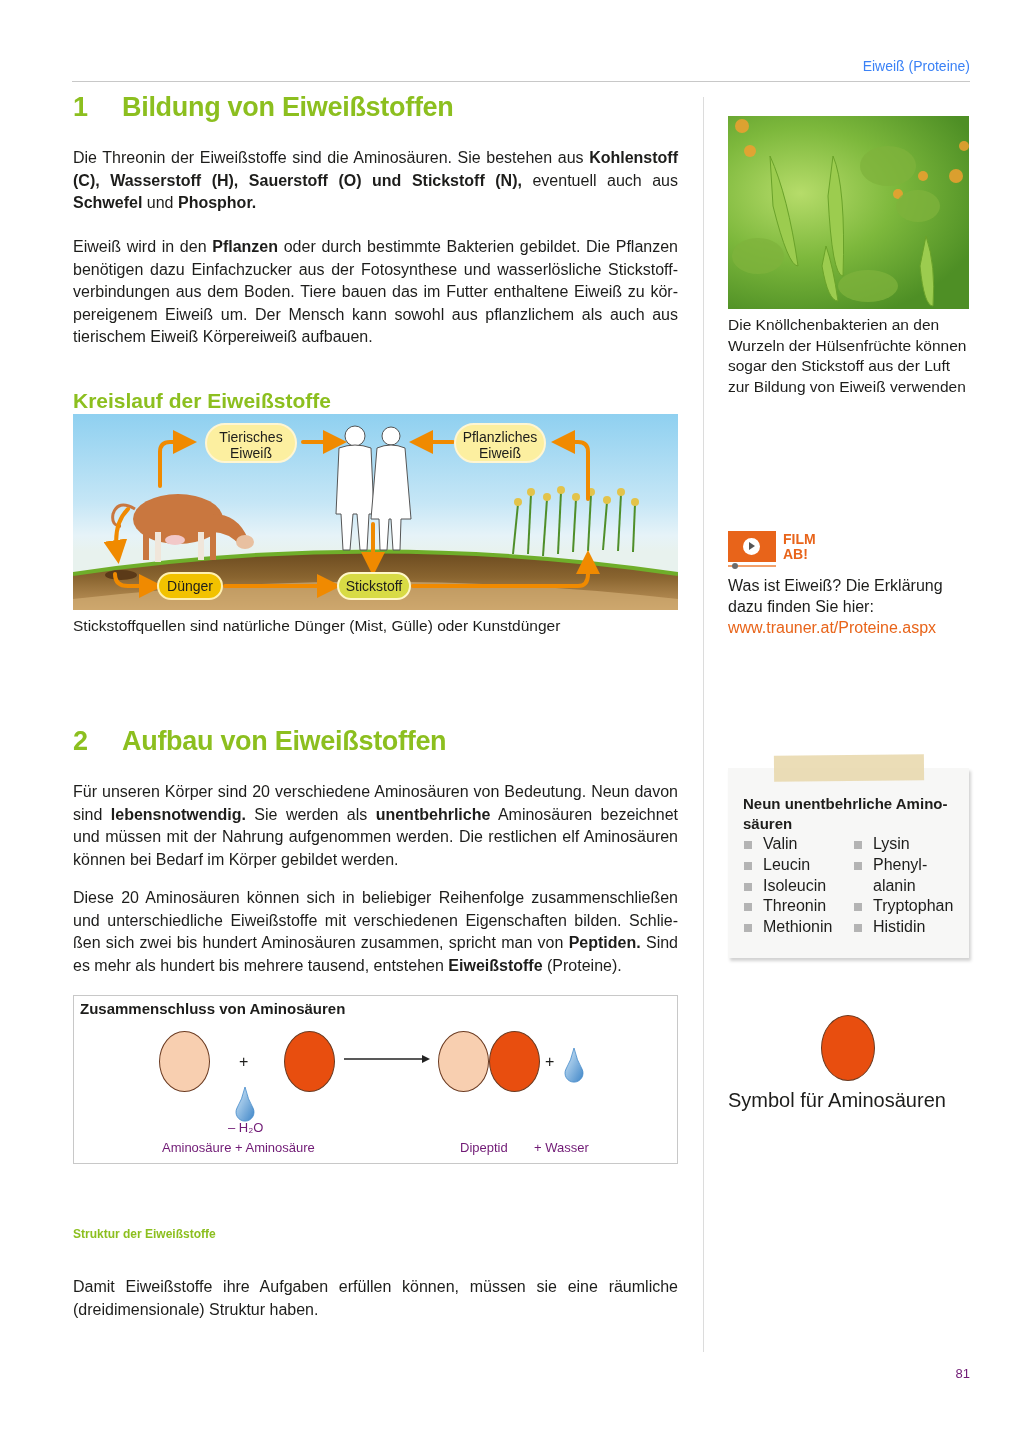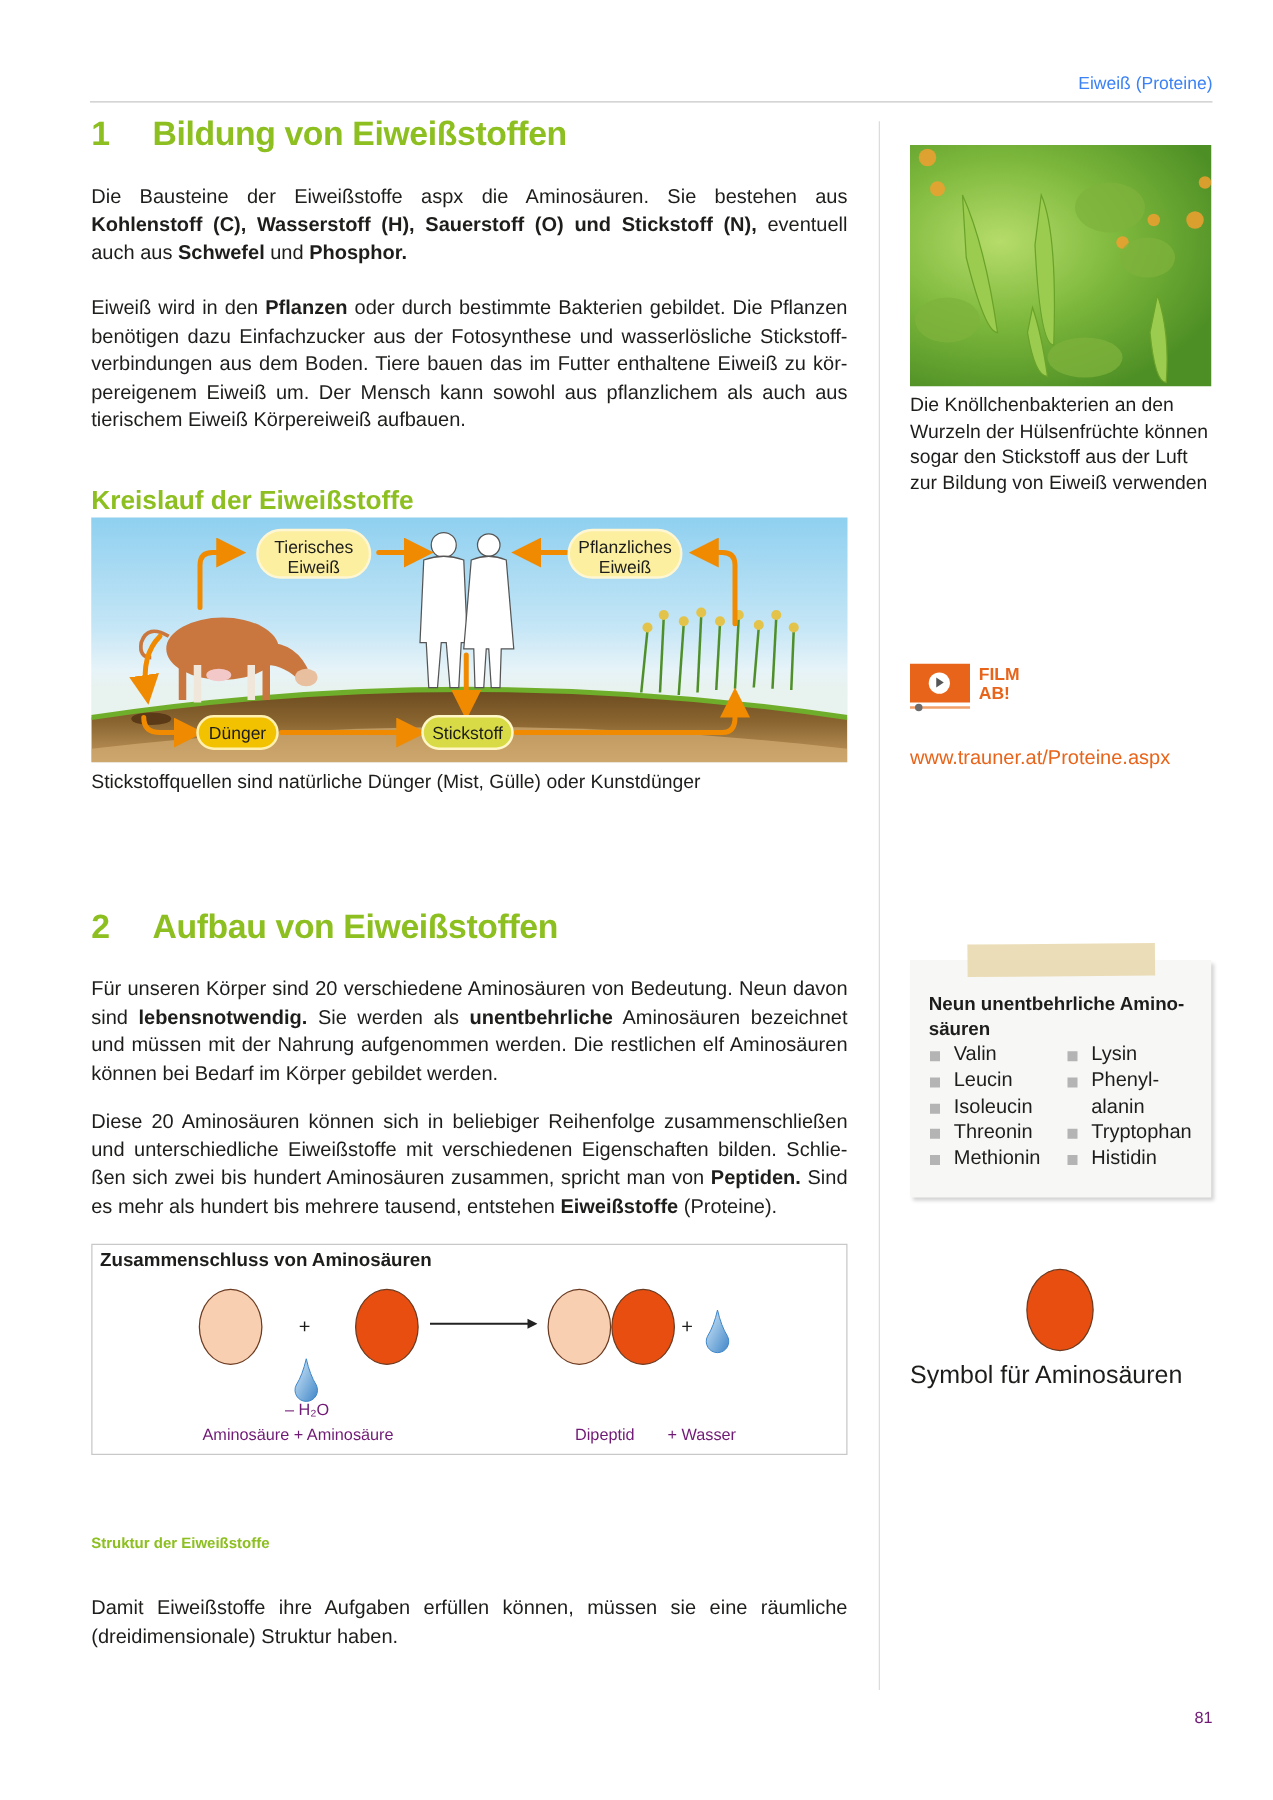--- a/index.html
+++ b/index.html
@@ -54,21 +54,21 @@
 <body>
 
 <div class="abs running-head green">Eiweiß (Proteine)</div>
 <div class="abs top-rule"></div>
 <div class="abs col-rule"></div>
 
 <div class="abs h1" style="left:73px; top:92px;">
   <span class="num">1</span><span>Bildung von Eiweißstoffen</span>
 </div>
 
-<p class="abs body-text" style="left:73px; top:147px; width:605px;"><span>Die Bausteine der Eiweißstoffe aspx die Aminosäuren. Sie bestehen aus </span><b>Kohlenstoff (C), Wasserstoff (H), Sauerstoff (O) und Stickstoff (N),</b><span> eventuell auch aus </span><b>Schwefel</b><span> und </span><b>Phosphor.</b></p>
+<p class="abs body-text" style="left:73px; top:147px; width:605px;"><span>Die Threonin der Eiweißstoffe sind die Aminosäuren. Sie bestehen aus </span><b>Kohlenstoff (C), Wasserstoff (H), Sauerstoff (O) und Stickstoff (N),</b><span> eventuell auch aus </span><b>Schwefel</b><span> und </span><b>Phosphor.</b></p>
 <p class="abs body-text" style="left:73px; top:236px; width:605px;"><span>Eiweiß wird in den </span><b>Pflanzen</b><span> oder durch bestimmte Bakterien gebildet. Die Pflanzen benötigen dazu Einfachzucker aus der Fotosynthese und wasserlösliche Stickstoff­verbindungen aus dem Boden. Tiere bauen das im Futter enthaltene Eiweiß zu kör­pereigenem Eiweiß um. Der Mensch kann sowohl aus pflanzlichem als auch aus tierischem Eiweiß Körpereiweiß aufbauen.</span></p>
 
 <div class="abs h3" style="left:73px; top:389px;">Kreislauf der Eiweißstoffe</div>
 
 <div class="abs cycle">
   <svg width="605" height="196" viewBox="0 0 605 196" style="position:absolute;left:0;top:0;">
     <defs>
       <linearGradient id="soil" x1="0" y1="0" x2="0" y2="1">
         <stop offset="0" stop-color="#6b4a1f"></stop>
         <stop offset="0.45" stop-color="#8a6530"></stop>
@@ -181,21 +181,21 @@
 
 <div class="abs film-box"></div>
 <div class="abs film-play"></div>
 <div class="abs film-line"></div>
 <div class="abs film-dot"></div>
 <div class="abs film-label">
   <div>FILM</div>
   <div>AB!</div>
 </div>
 <div class="abs caption" style="left:728px; top:575px; width:240px; font-size:16px; line-height:21px;">
-  <br>
+  <span>Was ist Eiweiß? Die Erklärung dazu finden Sie hier:</span><br>
   <a class="link">www.trauner.at/Proteine.aspx</a>
 </div>
 
 <div class="abs h1" style="left:73px; top:726px;">
   <span class="num">2</span><span>Aufbau von Eiweißstoffen</span>
 </div>
 
 <p class="abs body-text" style="left:73px; top:781px; width:605px;"><span>Für unseren Körper sind 20 verschiedene Aminosäuren von Bedeutung. Neun da­von sind </span><b>lebensnotwendig.</b><span> Sie werden als </span><b>unentbehrliche</b><span> Aminosäuren bezeichnet und müssen mit der Nahrung aufgenommen werden. Die restlichen elf Aminosäu­ren können bei Bedarf im Körper gebildet werden.</span></p>
 <p class="abs body-text" style="left:73px; top:887px; width:605px;"><span>Diese 20 Aminosäuren können sich in beliebiger Reihenfolge zusammenschließen und unterschiedliche Eiweißstoffe mit verschiedenen Eigenschaften bilden. Schlie­ßen sich zwei bis hundert Aminosäuren zusammen, spricht man von </span><b>Peptiden.</b><span> Sind es mehr als hundert bis mehrere tausend, entstehen </span><b>Eiweißstoffe</b><span> (Proteine).</span></p>
 

